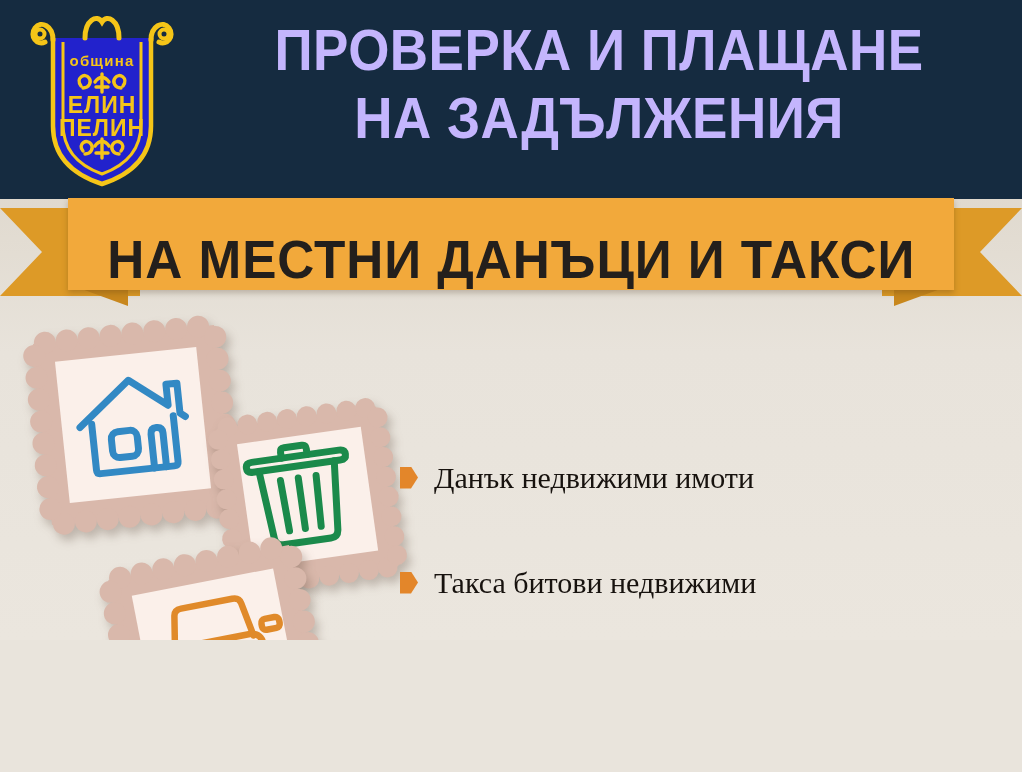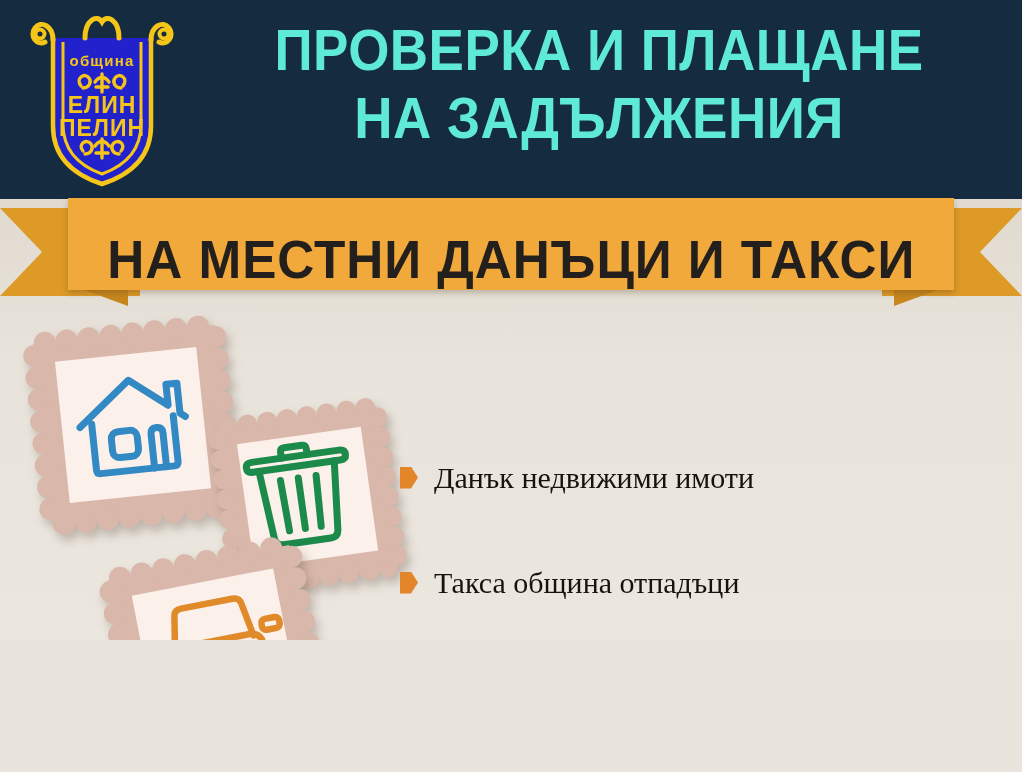--- a/index.html
+++ b/index.html
@@ -21,21 +21,21 @@
     z-index:5;
   }
   .logo-wrap{
     position:absolute;left:25px;top:8px;width:155px;height:185px;
   }
   .logo-svg{display:block;width:155px;height:185px;}
 
   .title-block{
     position:absolute;left:185px;top:16px;width:828px;
     text-align:center;
-    color:#5eead4;
+    color:#c4b5fd;
   }
   .title-line{
     font-family:"Liberation Sans", sans-serif;
     font-weight:bold;
     font-size:57px;
     line-height:68px;
     letter-spacing:0.5px;
     transform:scaleX(0.93);
     transform-origin:center center;
     white-space:nowrap;
@@ -340,17 +340,17 @@
     </svg>
   </div>
 
   <div class="bullets">
     <div class="bullet-row">
       <span class="bullet-marker"></span>
       <span class="bullet-text">Данък недвижими имоти</span>
     </div>
     <div class="bullet-row">
       <span class="bullet-marker"></span>
-      <span class="bullet-text">Такса община отпадъци</span>
+      <span class="bullet-text">Такса битови недвижими</span>
     </div>
   </div>
 
 </div>
 
 </body></html>

